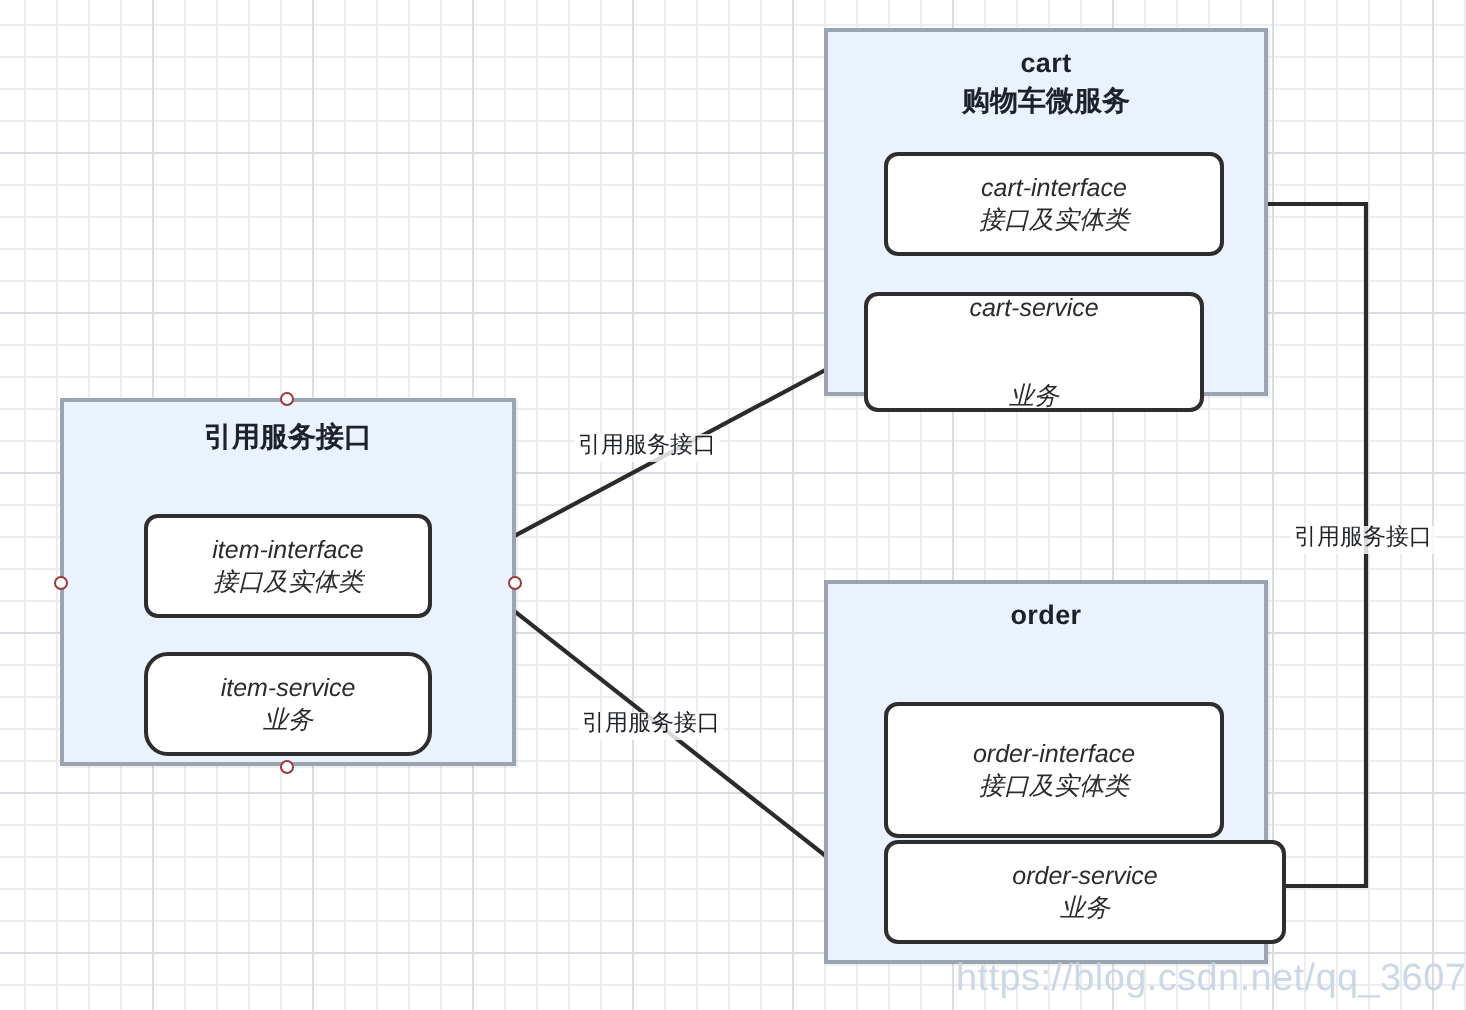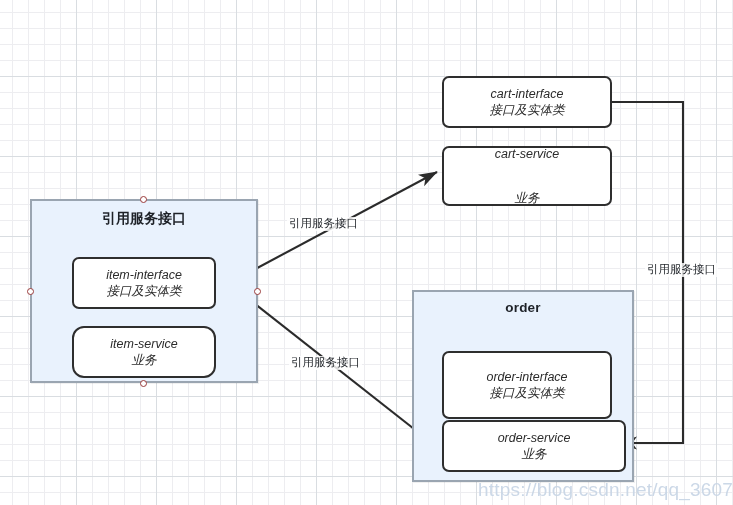--- a/index.html
+++ b/index.html
@@ -153,39 +153,45 @@
   <div class="module" style="left:72px; top:326px; width:144px; height:52px;border-radius:12px;">
     <span class="m-en">item-service</span>
     <span class="m-cn">业务</span>
   </div>
 
   <div class="port" style="left:140px; top:196px;"></div>
   <div class="port" style="left:27px; top:288px;"></div>
   <div class="port" style="left:254px; top:288px;"></div>
   <div class="port" style="left:140px; top:380px;"></div>
 
+  <div class="pool" style="left:412px; top:14px; width:222px; height:184px;">
+    <div class="pool-title">
+      <span class="en">cart</span>
+      <span class="cn">购物车微服务</span>
+    </div>
+  </div>
   <div class="module" style="left:442px; top:76px; width:170px; height:52px;">
     <span class="m-en">cart-interface</span>
     <span class="m-cn">接口及实体类</span>
   </div>
-  <div class="module" style="left:442px; top:146px; width:170px; height:60px;gap:28px;">
+  <div class="module" style="left:432px; top:146px; width:170px; height:60px;gap:28px;">
     <span class="m-en">cart-service</span>
     <span class="m-cn">业务</span>
   </div>
 
   <div class="pool" style="left:412px; top:290px; width:222px; height:192px;">
     <div class="pool-title">
       <span class="en">order</span>
     </div>
   </div>
   <div class="module" style="left:442px; top:351px; width:170px; height:68px;">
     <span class="m-en">order-interface</span>
     <span class="m-cn">接口及实体类</span>
   </div>
-  <div class="module" style="left:442px; top:420px; width:184px; height:52px;">
+  <div class="module" style="left:442px; top:420px; width:201px; height:52px;">
     <span class="m-en">order-service</span>
     <span class="m-cn">业务</span>
   </div>
 
   <div class="edge-label" style="left:287px; top:217px;">引用服务接口</div>
   <div class="edge-label" style="left:289px; top:356px;">引用服务接口</div>
   <div class="edge-label" style="left:645px; top:263px;">引用服务接口</div>
 
   <div class="watermark">https://blog.csdn.net/qq_36079912</div>
 

